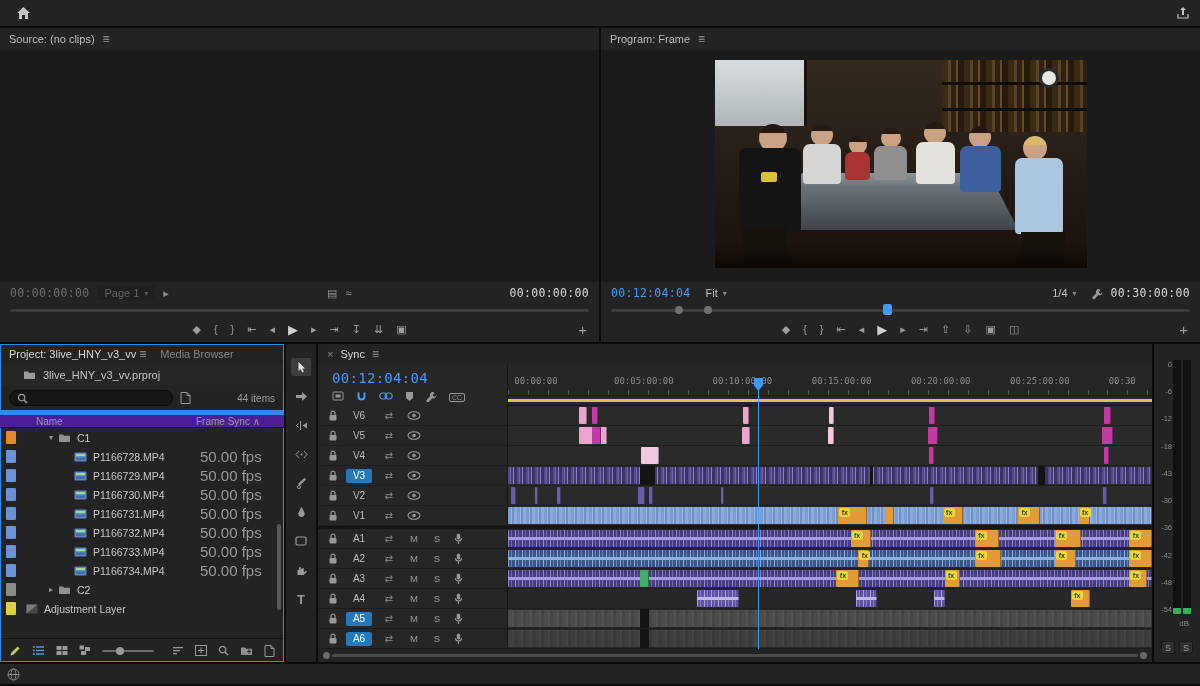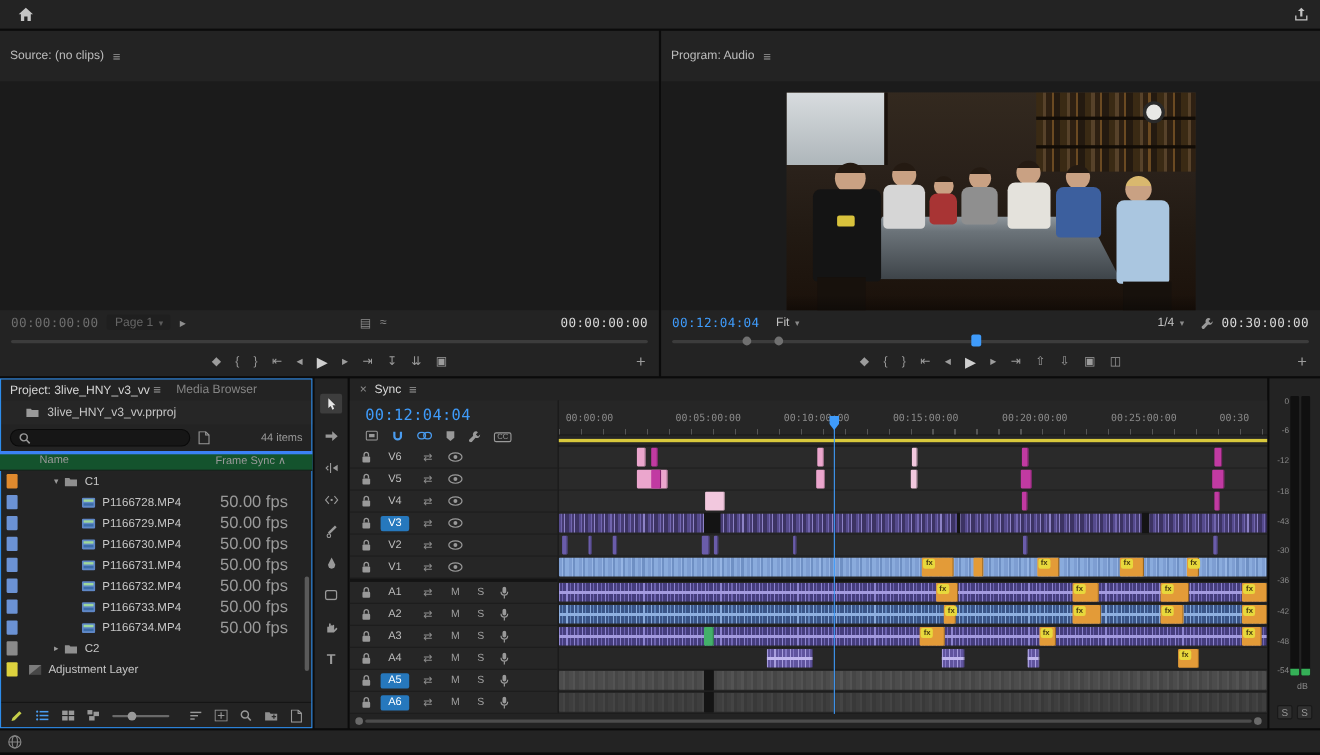--- a/index.html
+++ b/index.html
@@ -16,21 +16,21 @@
   .ws-tab{padding:0 14px;line-height:26px;color:#b2b2b2;white-space:nowrap}
   .ws-tab.active{color:#3f9bfa}
   .ws-tab .mini{display:inline-block;margin-left:6px;color:#3f9bfa}
   .ws-overflow{margin-left:26px;color:#b2b2b2;padding:0 10px}
   .share-btn{margin-left:auto}
 
   
   .row1{flex:0 0 314px;display:flex;gap:2px}
   .row2{flex:0 0 318px;display:flex;gap:2px}
   .panel{background:#232323;display:flex;flex-direction:column;min-width:0}
-  .panel-head{flex:0 0 22px;display:flex;align-items:center;gap:8px;padding:16px 9px;color:#bdbdbd}
+  .panel-head{flex:0 0 22px;display:flex;align-items:center;gap:8px;padding:4px 9px;color:#bdbdbd}
   .mini-menu{color:#9a9a9a;font-size:12px}
   .viewer{flex:1;background:#1b1b1b;position:relative;overflow:hidden}
   .info-row{flex:0 0 22px;display:flex;align-items:center;gap:8px;padding:0 10px}
   .tc{font-family:"DejaVu Sans Mono",monospace;font-size:11.5px;letter-spacing:.3px}
   .tc.blue{color:#3f9bfa}
   .tc.dim{color:#6e6e6e}
   .tc.total{color:#d8d8d8}
   .dd{display:flex;align-items:center;gap:5px;padding:1px 7px;background:#1d1d1d;border-radius:2px;color:#9a9a9a}
   .dd .caret{font-size:8px;color:#8a8a8a}
   .dd.plain{background:transparent;color:#c2c2c2}
@@ -59,21 +59,21 @@
   .p-tabs{flex:0 0 20px;display:flex;align-items:center;gap:14px;padding:0 9px}
   .p-tab{white-space:nowrap}
   .p-tab.active{color:#d6d6d6}
   .p-tab.inactive{color:#858585}
   .p-file{flex:0 0 22px;display:flex;align-items:center;gap:7px;padding:0 23px;background:#262626;color:#c6c6c6}
   .p-search{flex:0 0 24px;display:flex;align-items:center;gap:7px;padding:0 9px}
   .search-box{flex:0 0 152px;height:16px;background:#161616;border:1px solid #0a0a0a;border-radius:9px;
     display:flex;align-items:center;gap:5px;padding:0 7px}
   .search-box input{flex:1;background:transparent;border:none;outline:none;color:#cfcfcf;font-size:10px;min-width:0}
   .items-count{margin-left:auto;color:#9a9a9a;font-size:10px}
-  .p-header{flex:0 0 18px;display:flex;align-items:flex-start;background:#14532d;border-top:3px solid #3b82f6;
+  .p-header{flex:0 0 18px;display:flex;align-items:center;background:#4c1d95;border-top:5px solid #3b82f6;
     border-bottom:1px solid #191919;color:#9a9a9a;font-size:10px;position:relative}
   .col-name{padding-left:36px}
   .col-rate{position:absolute;left:196px}
   .p-rows{flex:1;position:relative;overflow:hidden}
   .p-row{height:19px;display:flex;align-items:center;font-size:10.5px;color:#c6c6c6;position:relative}
   .p-row .chip{position:absolute;left:6px;top:3px;width:10px;height:13px;border-radius:1px}
   .p-row .twirl{width:14px;text-align:center;color:#9a9a9a;font-size:8px}
   .p-row.lvl-bin{padding-left:44px}
   .p-row.lvl-clip{padding-left:74px}
   .p-row.lvl-adj{padding-left:26px}
@@ -222,21 +222,21 @@
         <button class="t-btn">⇥</button>
         <button class="t-btn">↧</button>
         <button class="t-btn">⇊</button>
         <button class="t-btn">▣</button>
         <button class="add-btn">+</button>
     </div>
   </div>
 
   <div class="panel" style="flex:1">
     <div class="panel-head">
-      <span>Program: Audio</span>
+      <span>Program: Frame</span>
       <span class="mini-menu">≡</span>
     </div>
     <div class="viewer">
       <div class="prev-stage">
         <div style="left:0;top:0;width:92px;height:66px;background:linear-gradient(180deg,#d8dcdf,#aeb6ba);border-right:3px solid #1a120c"></div>
         <div style="right:0;top:0;width:145px;height:72px;background:repeating-linear-gradient(90deg,#3a2a14 0 6px,#57422a 6px 9px,#2e2012 9px 14px,#6b4a22 14px 16px,#241a10 16px 22px)"></div>
         <div style="right:0;top:22px;width:145px;height:3px;background:#120c06"></div>
         <div style="right:0;top:48px;width:145px;height:3px;background:#120c06"></div>
         <div style="right:28px;top:8px;width:20px;height:20px;border-radius:50%;background:#e8e8e6;border:3px solid #2a2a2a"></div>
         <div style="left:58px;top:108px;width:246px;height:62px;background:linear-gradient(180deg,#9aa2a8 0%,#6b7379 30%,#3e4449 100%);clip-path:polygon(12% 8%,88% 8%,100% 100%,0% 100%)"></div>

